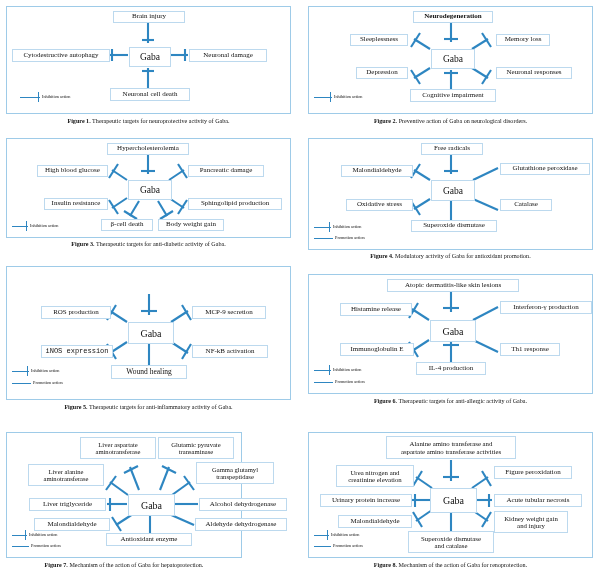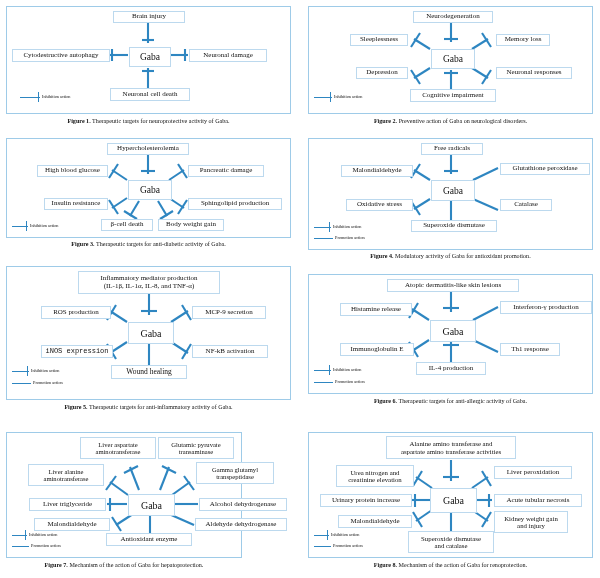--- a/index.html
+++ b/index.html
@@ -63,21 +63,21 @@
         <line x1="122" y1="43" x2="106" y2="33"></line>
           <line x1="103" y1="41" x2="112" y2="27"></line>
         <line x1="164" y1="43" x2="180" y2="33"></line>
           <line x1="183" y1="41" x2="174" y2="27"></line>
         <line x1="122" y1="62" x2="106" y2="72"></line>
           <line x1="103" y1="64" x2="112" y2="78"></line>
         <line x1="164" y1="62" x2="180" y2="72"></line>
           <line x1="183" y1="64" x2="174" y2="78"></line>
       </g>
     </svg>
-    <div class="node" style="left:105px;top:5px;width:80px;height:12px;font-size:7px;">Neurodegeneration</div>
+    <div class="node" style="left:105px;top:5px;width:80px;height:12px;font-size:7px;font-weight:bold;">Neurodegeneration</div>
     <div class="node" style="left:42px;top:28px;width:58px;height:12px;font-size:7px;text-align:right;">Sleeplessness</div>
     <div class="node" style="left:188px;top:28px;width:54px;height:12px;font-size:7px;">Memory loss</div>
     <div class="node" style="left:48px;top:61px;width:52px;height:12px;font-size:7px;">Depression</div>
     <div class="node" style="left:188px;top:61px;width:76px;height:12px;font-size:7px;">Neuronal responses</div>
     <div class="node" style="left:102px;top:83px;width:86px;height:13px;font-size:7px;">Cognitive impairment</div>
     <div class="gaba" style="left:123px;top:43px;width:42px;height:18px;font-size:9.5px;">Gaba</div>
     <div class="lgline" style="left:6px;top:91px;width:18px;height:0;border-top:1.6px solid #2e86c1;"></div>
     <div class="lgline" style="left:22px;top:86px;width:0;height:10px;border-left:1.6px solid #2e86c1;"></div>
     <div class="lg" style="left:26px;top:88px;">Inhibition action</div>
     <div class="cap" style="top:112px;">
@@ -166,22 +166,20 @@
         <line x1="121" y1="56" x2="104" y2="45"></line>
           <line x1="101" y1="54" x2="110" y2="39"></line>
         <line x1="165" y1="56" x2="182" y2="45"></line>
           <line x1="185" y1="54" x2="176" y2="39"></line>
         <line x1="121" y1="76" x2="104" y2="87"></line>
           <line x1="101" y1="78" x2="110" y2="93"></line>
         <line x1="165" y1="76" x2="182" y2="87"></line>
           <line x1="185" y1="78" x2="176" y2="93"></line>
       </g>
     </svg>
-    <div class="node" style="left:72px;top:5px;width:142px;height:23px;font-size:7px;white-space:pre-line;">Inflammatory mediator production
-(IL-1β, IL-1α, IL-8, and TNF-α)</div>
     <div class="node" style="left:35px;top:40px;width:70px;height:13px;font-size:7px;">ROS production</div>
     <div class="node" style="left:186px;top:40px;width:74px;height:13px;font-size:7px;">MCP-9 secretion</div>
     <div class="node" style="left:35px;top:79px;width:72px;height:13px;font-size:7px;font-family:Liberation Mono, monospace;">iNOS expression</div>
     <div class="node" style="left:186px;top:79px;width:76px;height:13px;font-size:7px;">NF-kB activation</div>
     <div class="node" style="left:105px;top:99px;width:76px;height:14px;font-size:7.5px;">Wound healing</div>
     <div class="gaba" style="left:122px;top:56px;width:44px;height:20px;font-size:10px;">Gaba</div>
     <div class="lgline" style="left:6px;top:105px;width:17px;height:0;border-top:1.6px solid #2e86c1;"></div>
     <div class="lgline" style="left:21px;top:100px;width:0;height:10px;border-left:1.6px solid #2e86c1;"></div>
     <div class="lg" style="left:25px;top:102px;">Inhibition action</div>
     <div class="lgline" style="left:6px;top:117px;width:19px;height:0;border-top:1.6px solid #2e86c1;"></div>
@@ -290,21 +288,21 @@
         <line x1="124" y1="78" x2="108" y2="89"></line>
           <line x1="105" y1="80" x2="114" y2="95"></line>
         <line x1="164" y1="78" x2="180" y2="89"></line>
           <line x1="183" y1="80" x2="174" y2="95"></line>
       </g>
     </svg>
     <div class="node" style="left:78px;top:4px;width:130px;height:23px;font-size:6.8px;white-space:pre-line;">Alanine amino transferase and
 aspartate amino transferase activities</div>
     <div class="node" style="left:28px;top:33px;width:78px;height:22px;font-size:6.8px;white-space:pre-line;">Urea nitrogen and
 creatinine elevation</div>
-    <div class="node" style="left:186px;top:34px;width:78px;height:13px;font-size:7px;">Liver peroxidation</div>
+    <div class="node" style="left:186px;top:34px;width:78px;height:13px;font-size:7px;">Figure peroxidation</div>
     <div class="node" style="left:12px;top:62px;width:92px;height:13px;font-size:7px;">Urinary protein increase</div>
     <div class="node" style="left:186px;top:62px;width:88px;height:13px;font-size:7px;">Acute tubular necrosis</div>
     <div class="node" style="left:30px;top:83px;width:74px;height:13px;font-size:7px;">Malondialdehyde</div>
     <div class="node" style="left:186px;top:79px;width:74px;height:22px;font-size:6.8px;white-space:pre-line;">Kidney weight gain
 and injury</div>
     <div class="node" style="left:100px;top:99px;width:86px;height:22px;font-size:6.8px;white-space:pre-line;">Superoxide dismutase
 and catalase</div>
     <div class="gaba" style="left:122px;top:56px;width:45px;height:23px;font-size:10px;">Gaba</div>
     <div class="lgline" style="left:6px;top:103px;width:15px;height:0;border-top:1.6px solid #2e86c1;"></div>
     <div class="lgline" style="left:19px;top:98px;width:0;height:10px;border-left:1.6px solid #2e86c1;"></div>

